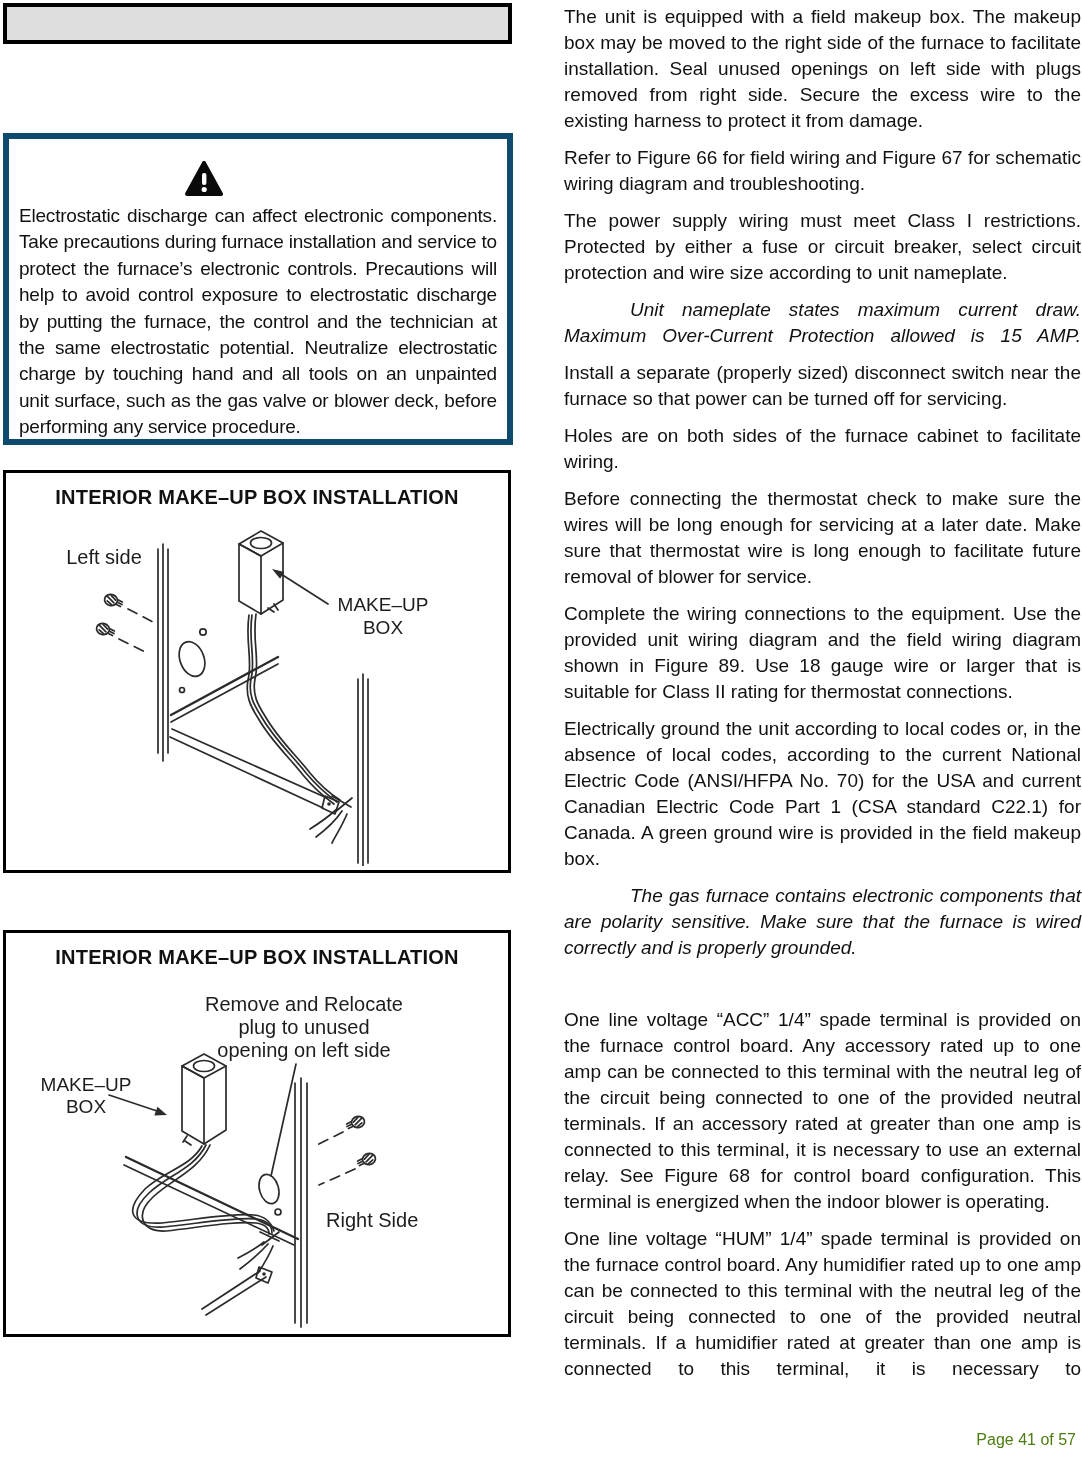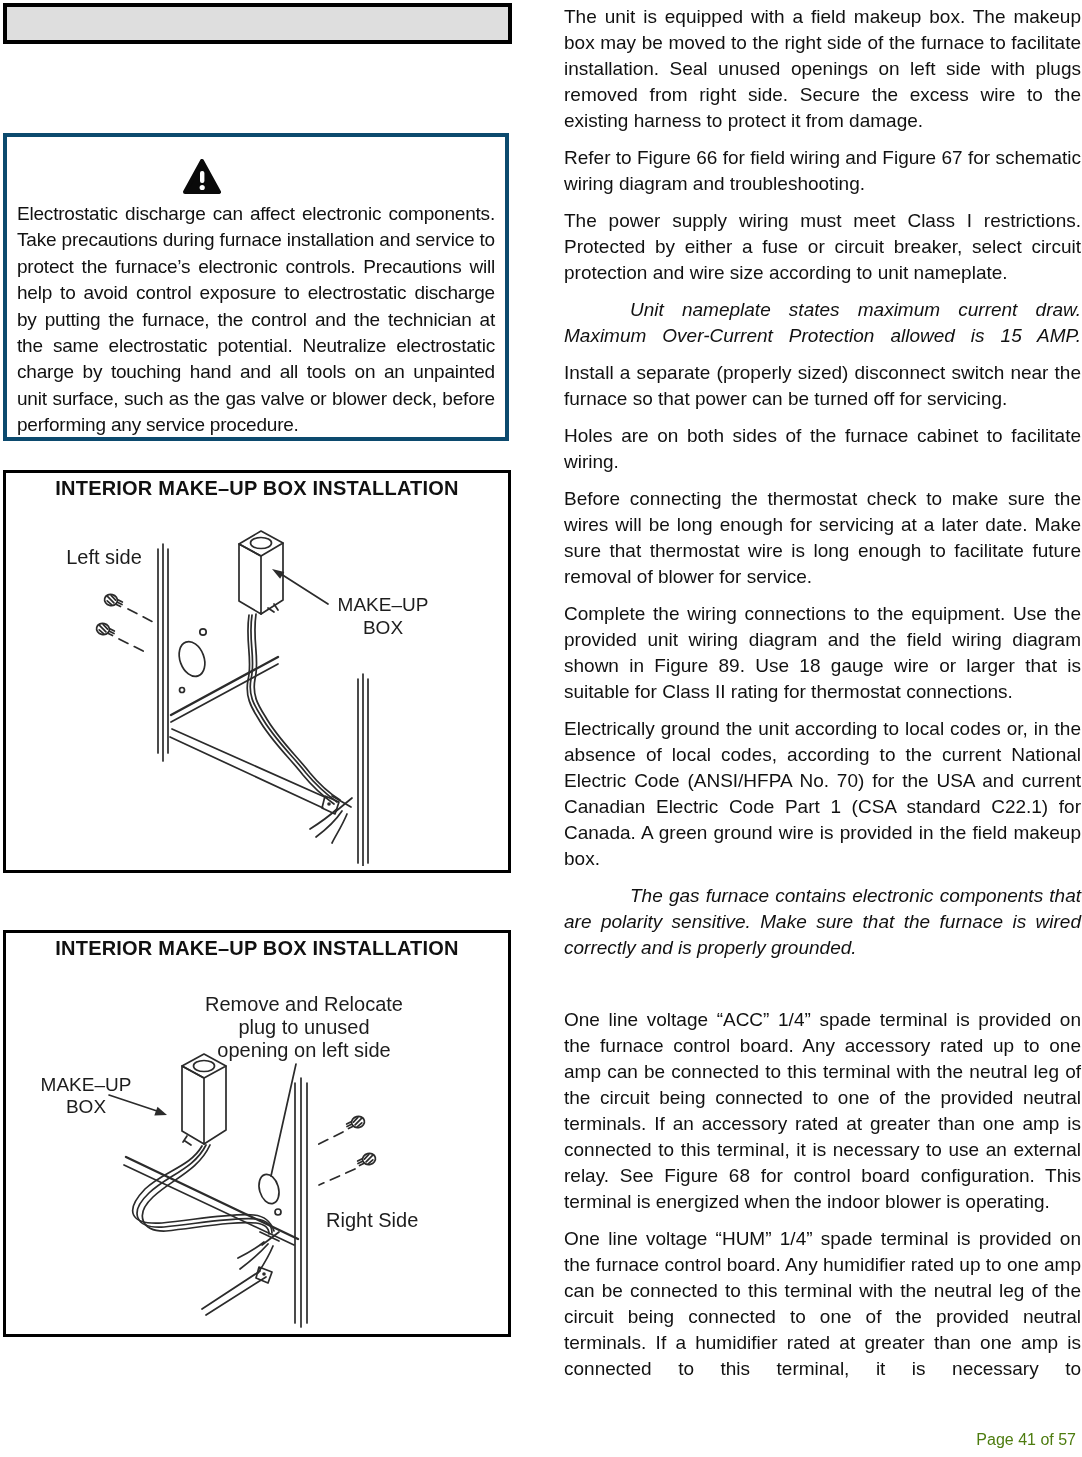--- a/index.html
+++ b/index.html
@@ -2,29 +2,29 @@
 <html><head>
 <meta charset="utf-8">
 <style>
   html,body{margin:0;padding:0;background:#ffffff;}
   .page{position:relative;width:1082px;height:1457px;background:#fff;overflow:hidden;
         font-family:"Liberation Sans",sans-serif;color:#111;}
   
   .graybar{position:absolute;left:3px;top:3px;width:501px;height:33px;
            background:#dedede;border:4px solid #000;}
   
-  .warnbox{position:absolute;left:3px;top:133px;width:498px;height:300px;border:4px solid #0c4a6e;}
+  .warnbox{position:absolute;left:3px;top:133px;width:498px;height:300px;border:6px solid #0c4a6e;}
   .warn-icon{position:absolute;left:176px;top:22px;width:38px;height:36px;}
   .warn-text{margin:64px 10px 0 10px;font-size:19px;line-height:26.4px;
              text-align:justify;letter-spacing:-0.2px;}
   
   .figbox{position:absolute;left:3px;width:502px;border:3px solid #000;background:#fff;}
   .figbox1{top:470px;height:397px;}
   .figbox2{top:930px;height:401px;}
-  .figtitle{text-align:center;padding-top:4px;font-size:20px;font-weight:bold;
+  .figtitle{text-align:center;padding-top:13px;font-size:20px;font-weight:bold;
             letter-spacing:0.2px;}
   .figsvg{position:absolute;left:0;top:38px;}
   svg{stroke-linecap:round;stroke-linejoin:round;}
   svg .ln{fill:none;stroke:#2b2b2b;stroke-width:1.7px;}
   svg .thk{fill:none;stroke:#2b2b2b;stroke-width:2.4px;}
   svg .dash{fill:none;stroke:#2b2b2b;stroke-width:1.7px;stroke-dasharray:10 7;}
   svg .fil{fill:#2b2b2b;stroke:none;}
   svg text{font-family:"Liberation Sans",sans-serif;fill:#1d1d1d;stroke:none;}
   svg .flabel{font-size:19px;}
   svg .fside{font-size:20px;}

